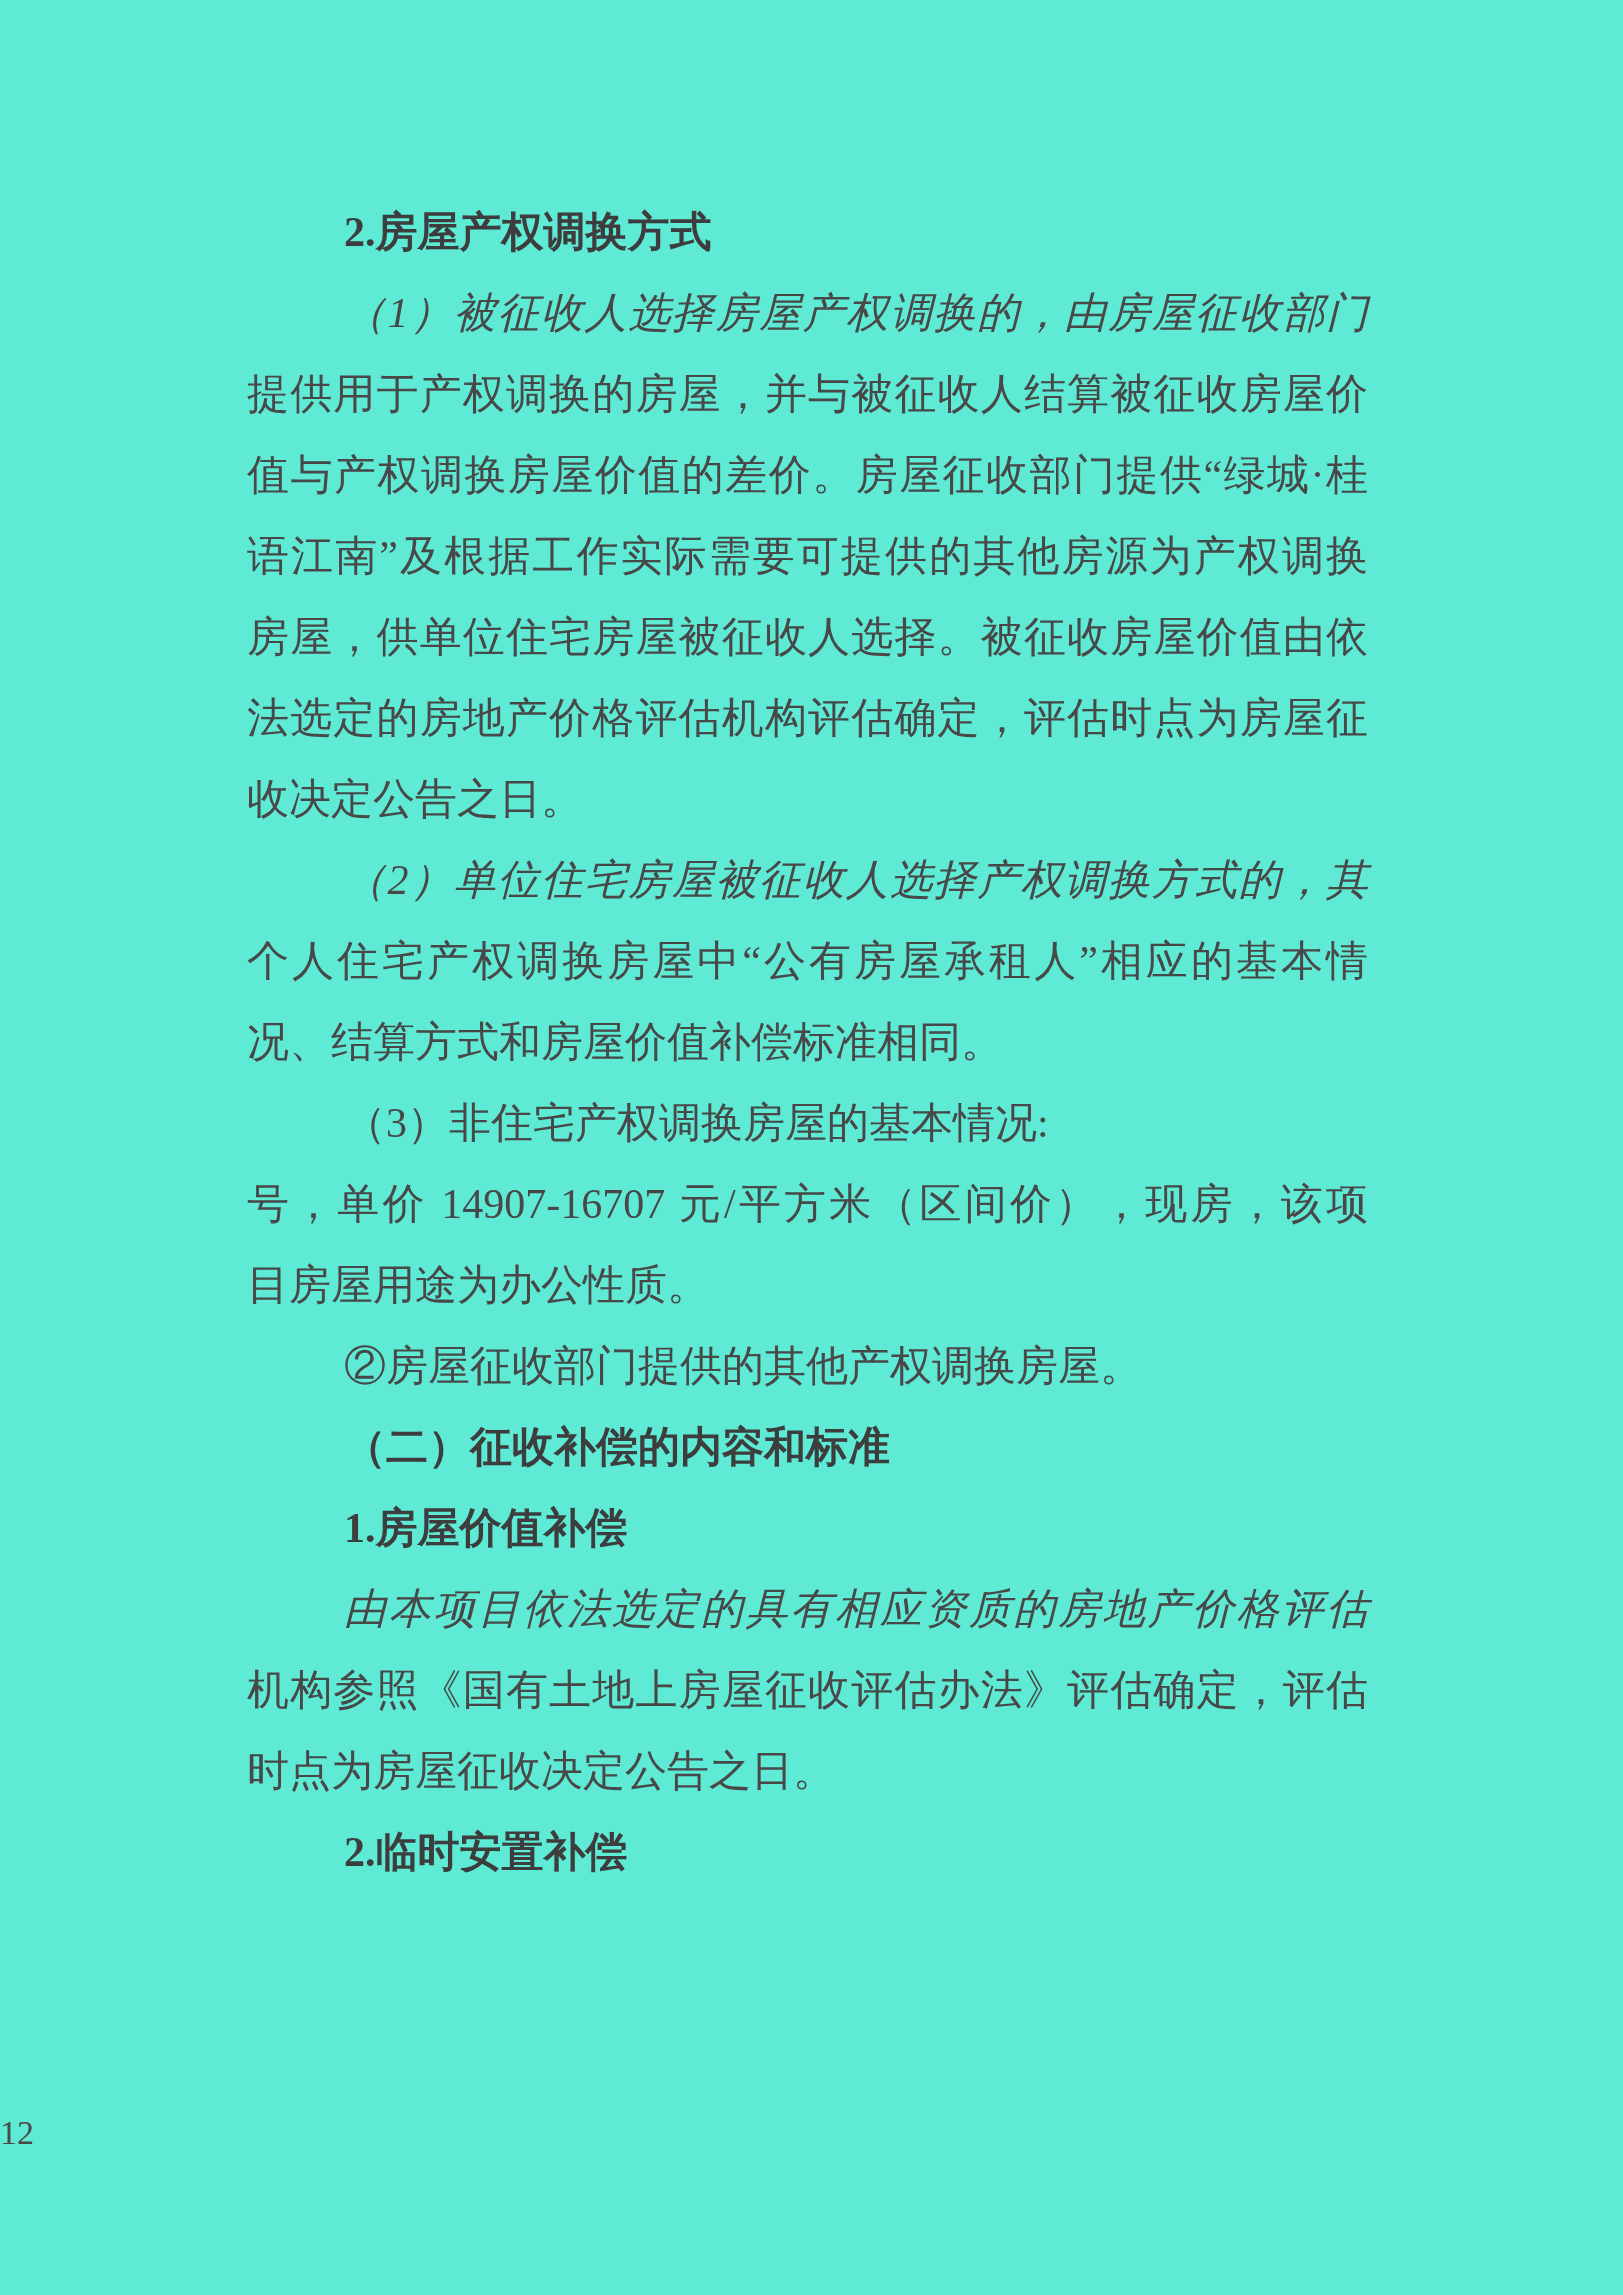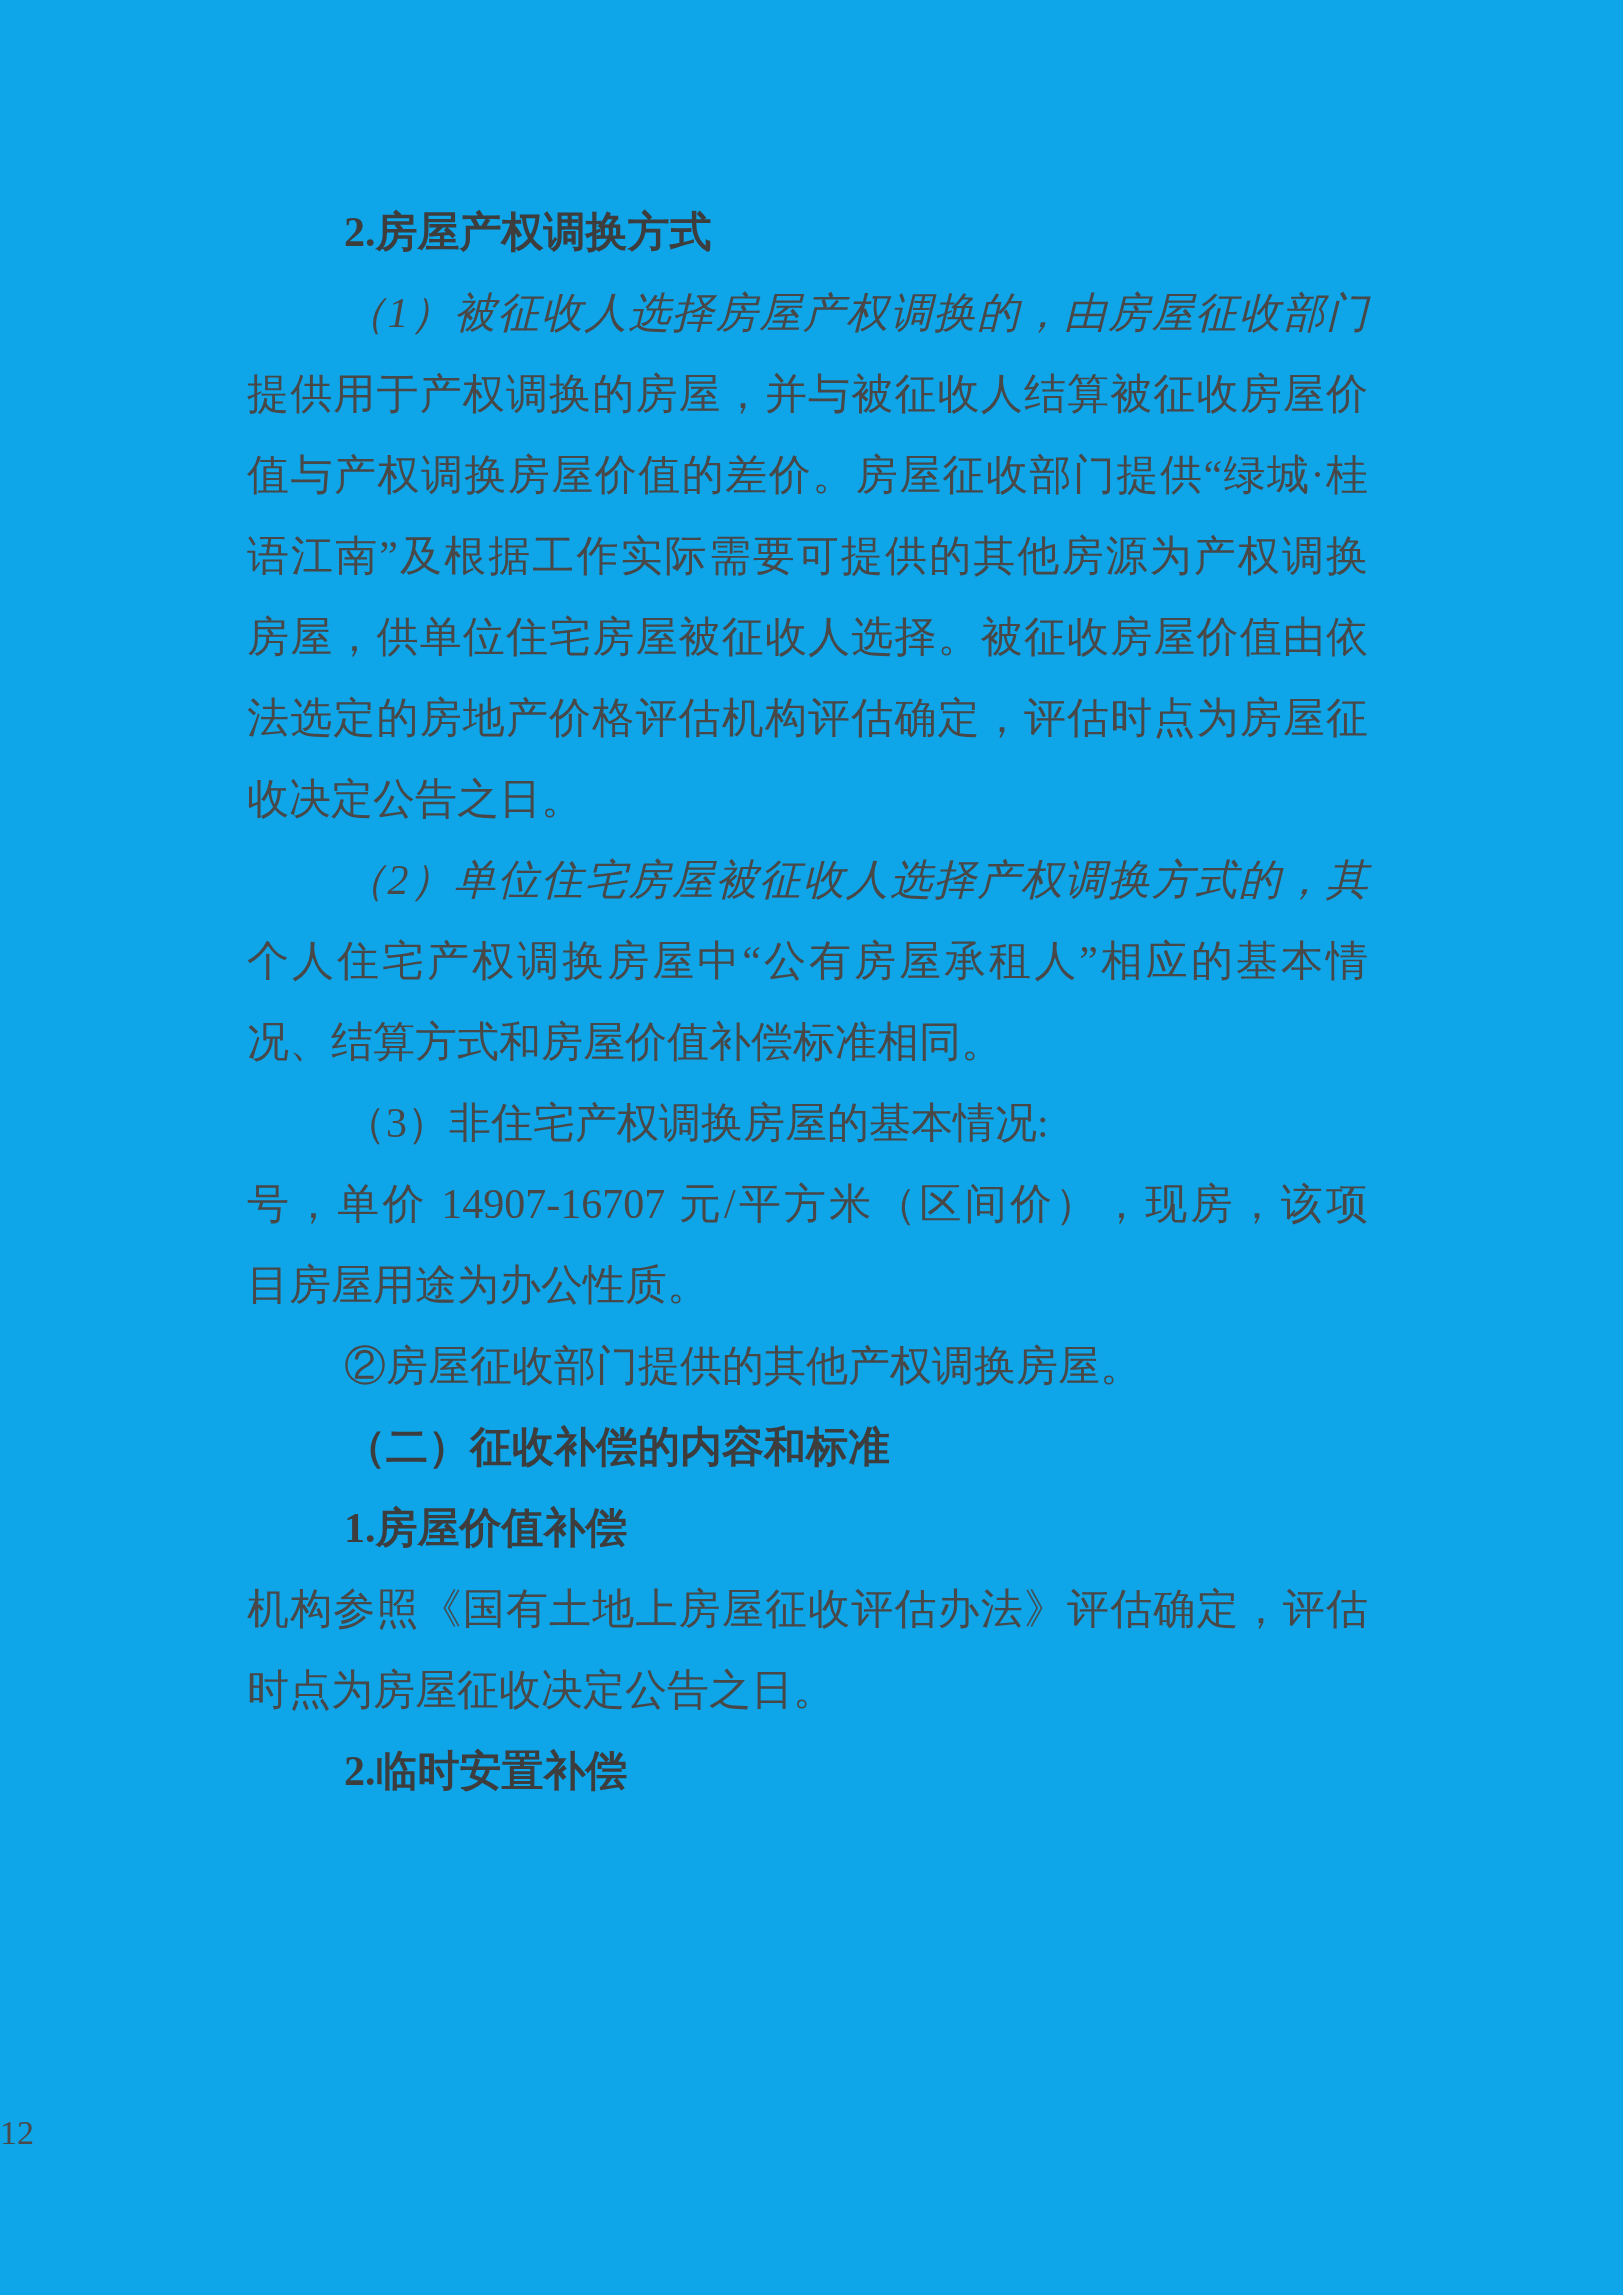--- a/index.html
+++ b/index.html
@@ -12,21 +12,21 @@
     background: #ffffff;
     position: relative;
     font-family: "Liberation Serif", "DejaVu Serif", serif;
     overflow: hidden;
   }
   .sheet {
     position: absolute;
     left: 0; top: 0;
     width: 1623px;
     height: 2295px;
-    background: #0ea5e9;
+    background: #5eead4;
   }
   .content {
     position: absolute;
     left: 247px;
     top: 192px;
     width: 1121px;
     color: #484848;
     font-size: 42px;
   }
   .line {
@@ -80,19 +80,20 @@
     <div class="line">收决定公告之日。</div>
     <div class="line j indent">（2）单位住宅房屋被征收人选择产权调换方式的，其</div>
     <div class="line j">个人住宅产权调换房屋中“公有房屋承租人”相应的基本情</div>
     <div class="line">况、结算方式和房屋价值补偿标准相同。</div>
     <div class="line indent">（3）非住宅产权调换房屋的基本情况:</div>
     <div class="line j">号，单价 14907-16707 元/平方米（区间价），现房，该项</div>
     <div class="line">目房屋用途为办公性质。</div>
     <div class="line indent">②房屋征收部门提供的其他产权调换房屋。</div>
     <div class="line b indent">（二）征收补偿的内容和标准</div>
     <div class="line b indent">1.房屋价值补偿</div>
+    <div class="line j indent">由本项目依法选定的具有相应资质的房地产价格评估</div>
     <div class="line j">机构参照《国有土地上房屋征收评估办法》评估确定，评估</div>
     <div class="line">时点为房屋征收决定公告之日。</div>
     <div class="line b indent">2.临时安置补偿</div>
   </div>
   <div class="pagenum">12</div>
 </div>
 
 
 </body></html>

